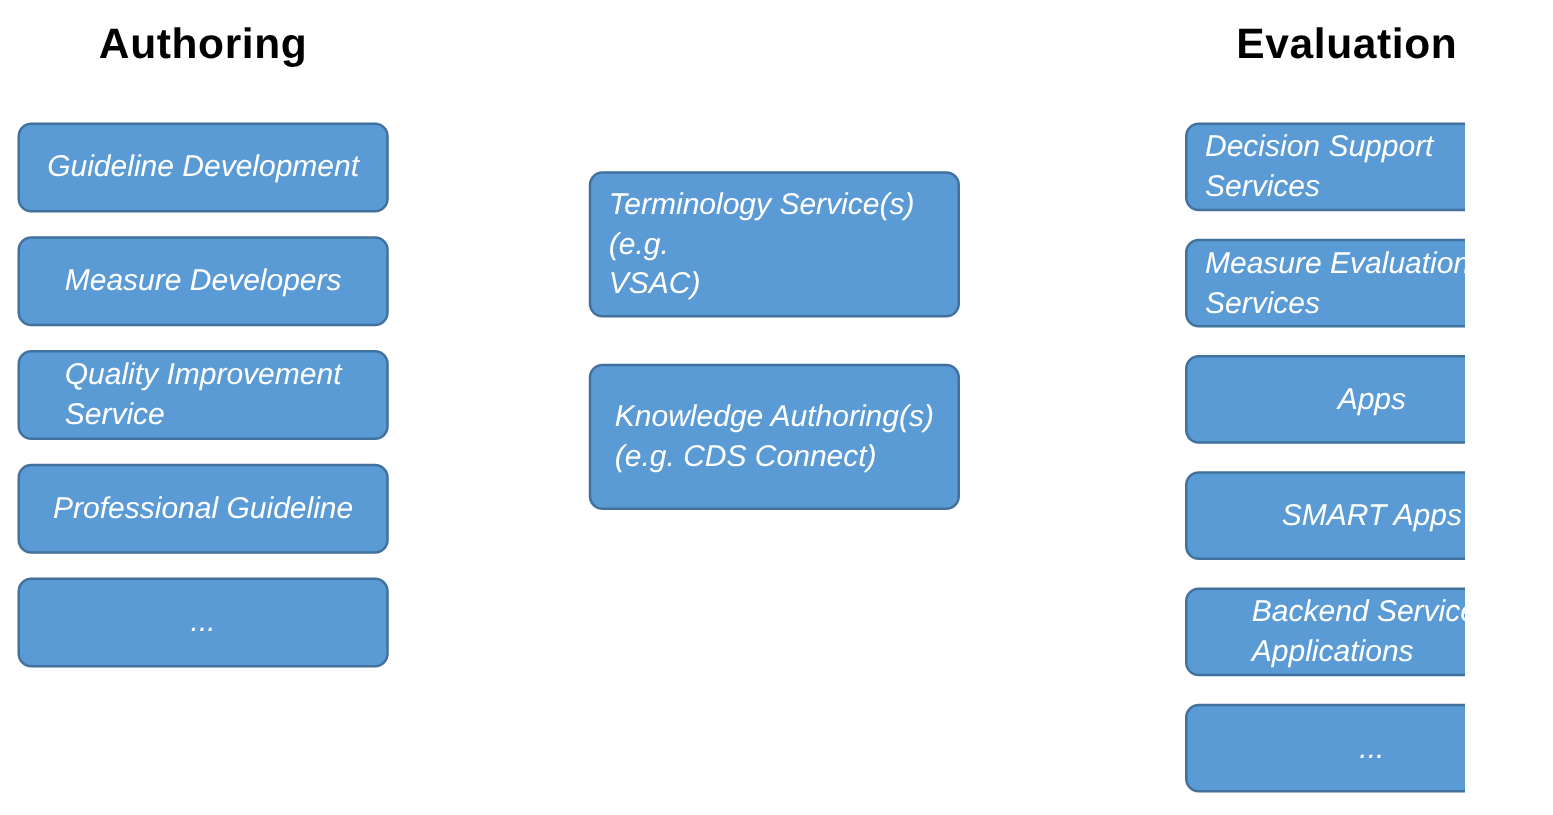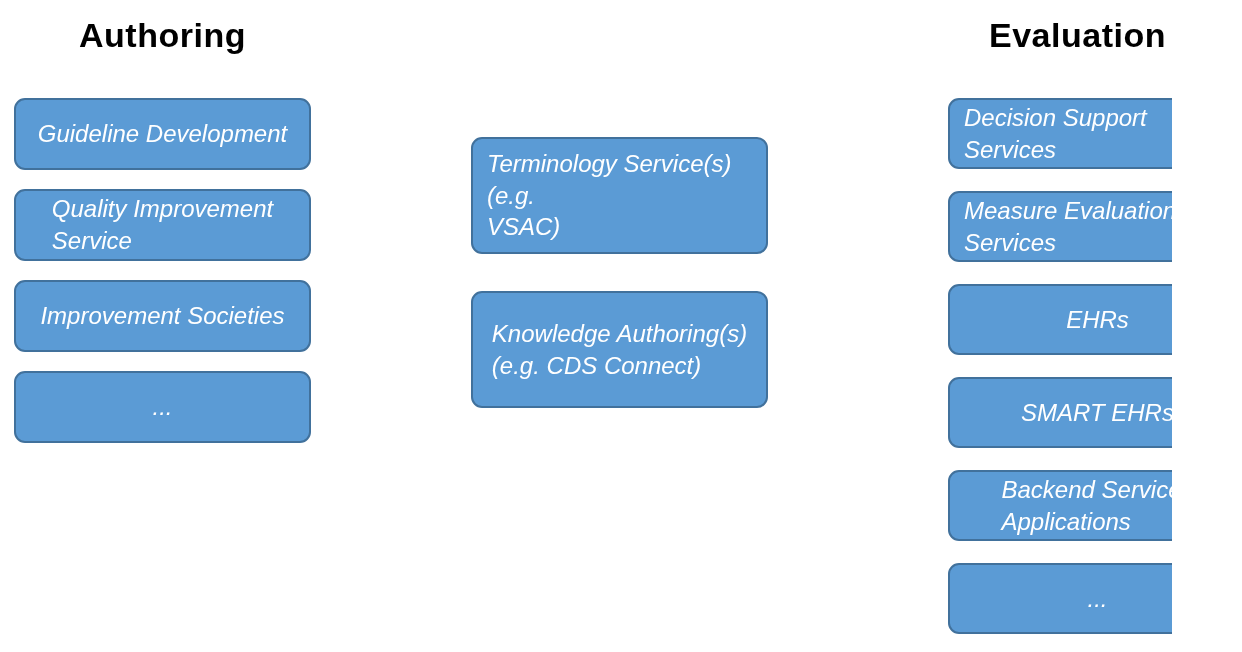--- a/index.html
+++ b/index.html
@@ -78,25 +78,28 @@
 
 <div class="canvas">
 
   <section class="column col-authoring">
     <h1 class="col-title">Authoring</h1>
     <div class="boxes boxes-authoring">
       <div class="box">
         <span class="box-label">Guideline Development</span>
       </div>
       <div class="box">
+        <span class="box-label">Measure Developers</span>
+      </div>
+      <div class="box">
         <span class="box-label">Quality Improvement
 Service</span>
       </div>
       <div class="box">
-        <span class="box-label">Improvement Societies</span>
+        <span class="box-label">Professional Guideline</span>
       </div>
       <div class="box">
         <span class="box-label">...</span>
       </div>
     </div>
   </section>
 
   <section class="column col-publishing">
     <div class="boxes boxes-publishing">
       <div class="box">
@@ -113,24 +116,24 @@
   <section class="column col-evaluation">
     <h1 class="col-title">Evaluation</h1>
     <div class="boxes boxes-evaluation">
       <div class="box">
         <span class="box-label">Decision Support Services</span>
       </div>
       <div class="box">
         <span class="box-label">Measure Evaluation Services</span>
       </div>
       <div class="box">
-        <span class="box-label">EHRs</span>
+        <span class="box-label">Apps</span>
       </div>
       <div class="box">
-        <span class="box-label">SMART EHRs</span>
+        <span class="box-label">SMART Apps</span>
       </div>
       <div class="box">
         <span class="box-label">Backend Services
 Applications</span>
       </div>
       <div class="box">
         <span class="box-label">...</span>
       </div>
     </div>
   </section>

